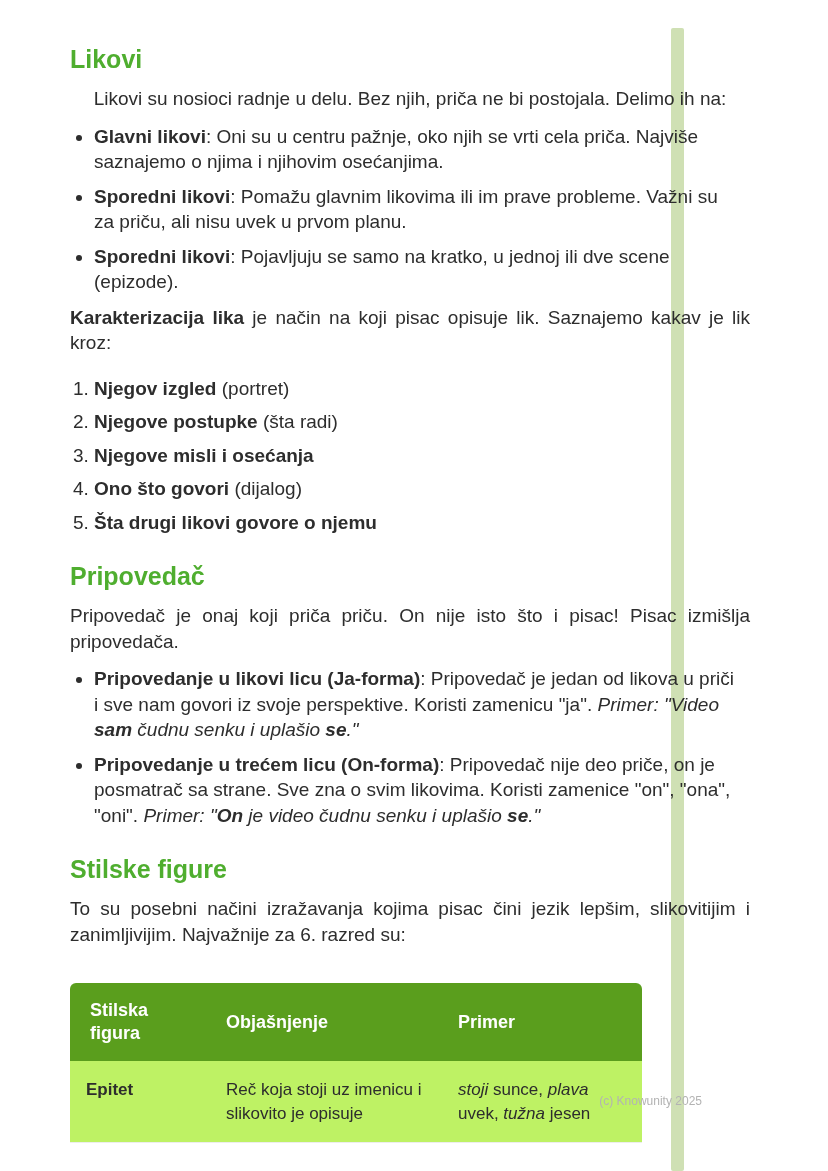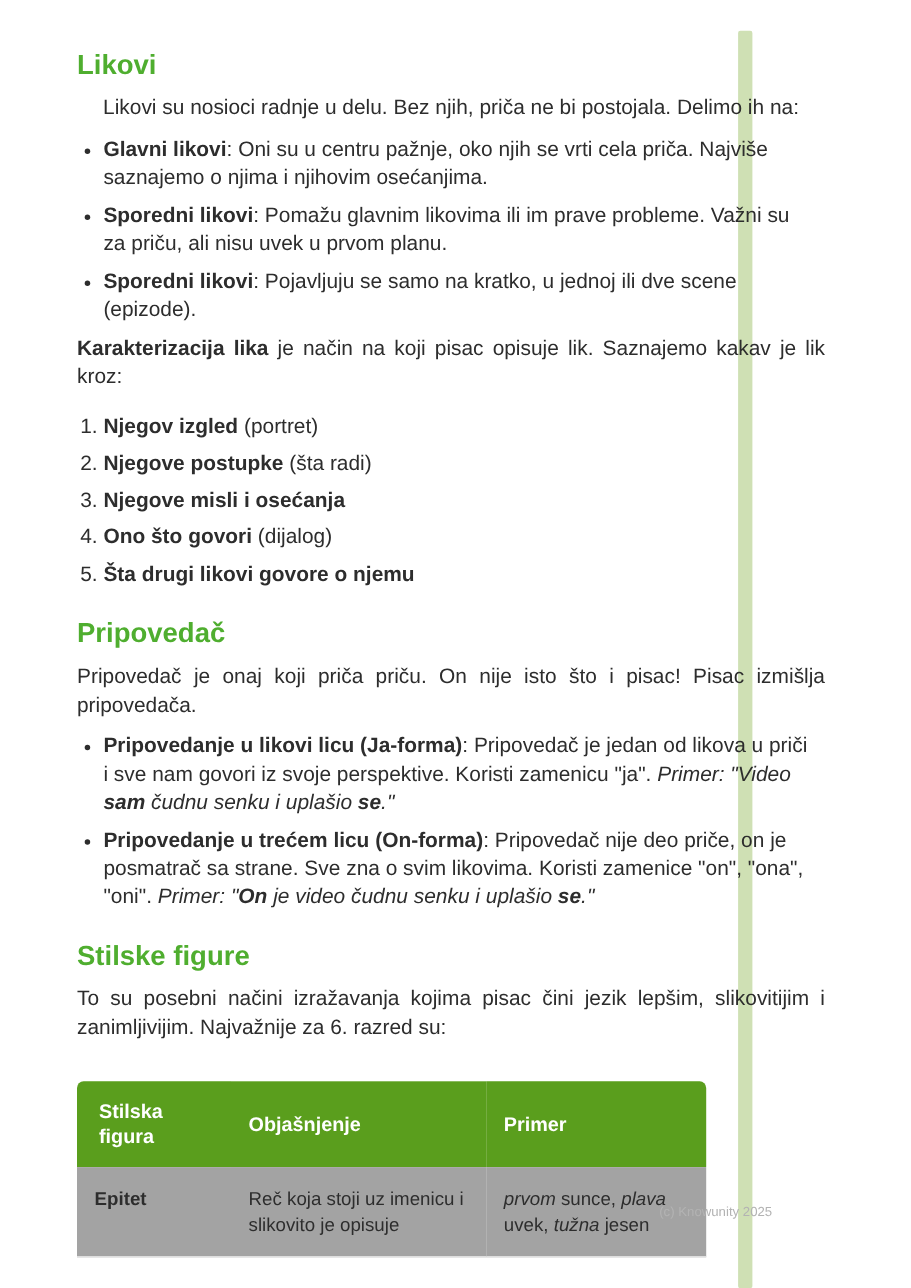--- a/index.html
+++ b/index.html
@@ -91,21 +91,21 @@
     font-weight:700;
     font-size:18px;
     line-height:23px;
     text-align:left;
     padding:16px 16px;
   }
   .figure-table th:first-child{border-top-left-radius:6px;width:140px;padding-left:20px;}
   .figure-table th:nth-child(2){width:232px;}
   .figure-table th:last-child{border-top-right-radius:6px;width:200px;}
   .figure-table td{
-    background:#a3a3a3;
+    background:#bef264;
     font-size:17px;
     line-height:23.5px;
     vertical-align:top;
     padding:17px 16px;
     border-bottom:1px solid #ededed;
   }
   .watermark{
     position:absolute;
     top:1094px;
     right:50px;
@@ -157,21 +157,21 @@
           <tr>
             <th>Stilska figura</th>
             <th>Objašnjenje</th>
             <th>Primer</th>
           </tr>
         </thead>
         <tbody>
           <tr>
             <td><strong>Epitet</strong></td>
             <td>Reč koja stoji uz imenicu i slikovito je opisuje</td>
-            <td><em>prvom</em><span> sunce, </span><em>plava</em><span> uvek, </span><em>tužna</em><span> jesen</span></td>
+            <td><em>stoji</em><span> sunce, </span><em>plava</em><span> uvek, </span><em>tužna</em><span> jesen</span></td>
           </tr>
         </tbody>
       </table>
     </section>
 
   </main>
 
   <div class="watermark">(c) Knowunity 2025</div>
 </div>
 

